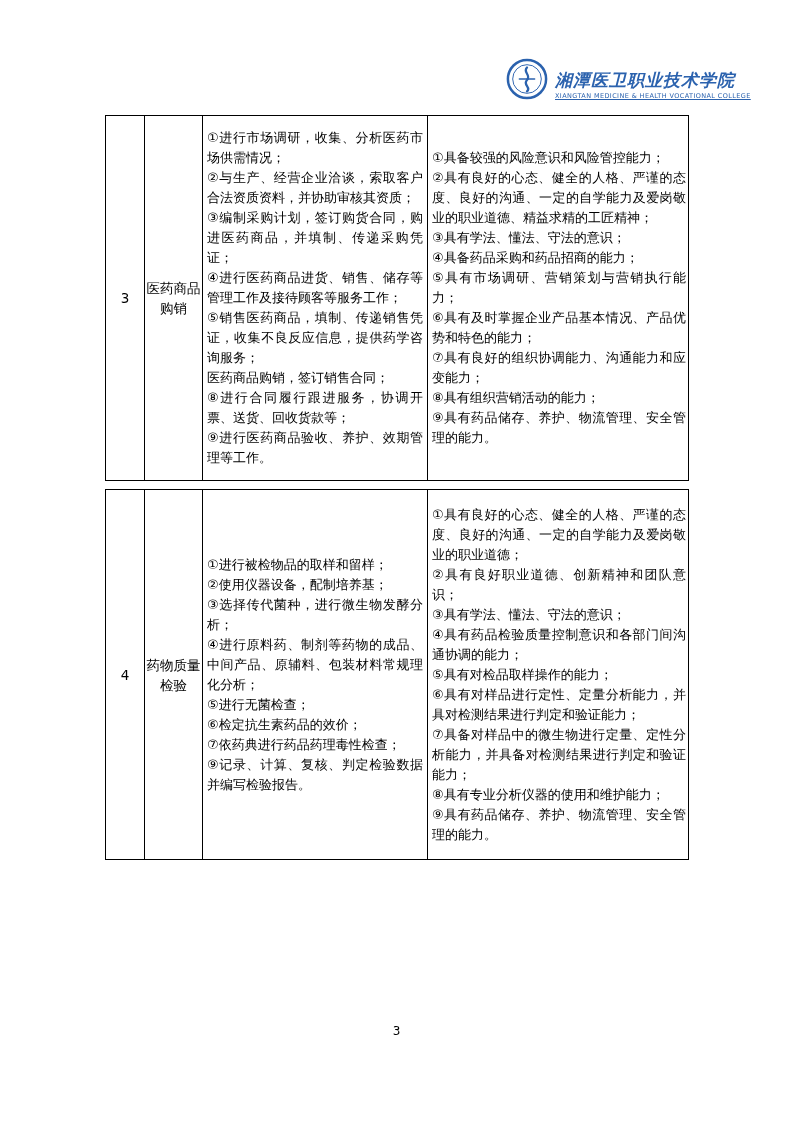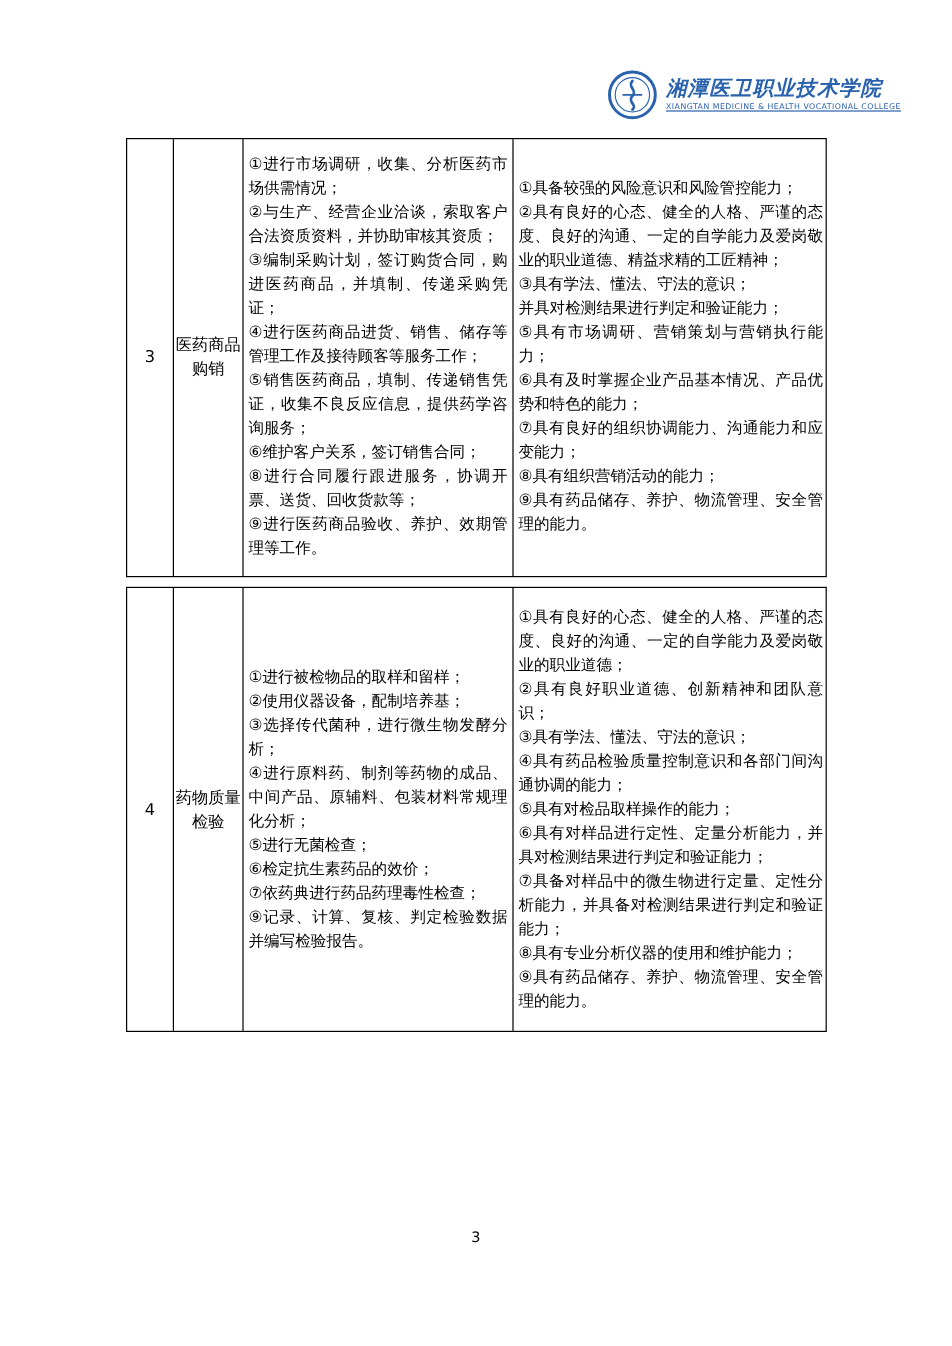--- a/index.html
+++ b/index.html
@@ -7,21 +7,21 @@
   html, body { margin: 0; padding: 0; }
   body {
     width: 793px; height: 1122px;
     background: #ffffff;
     color: #000;
     font-family: "DejaVu Sans", "Liberation Sans", sans-serif;
   }
   .page { position: relative; width: 793px; height: 1122px; overflow: hidden; background: #fff; }
 
   
-  .logo { position: absolute; left: 506px; top: 58px; display: flex; align-items: center; gap: 7px; }
+  .logo { position: absolute; left: 506px; top: 58px; display: flex; align-items: flex-end; gap: 7px; }
   .emblem { width: 42px; height: 42px; flex: 0 0 auto; }
   .logo-text { display: flex; flex-direction: column; }
   .cn-name {
     font-family: "DejaVu Serif", "Liberation Serif", serif;
     font-size: 17px; font-weight: bold; font-style: italic;
     color: var(--brand); letter-spacing: 1px; white-space: nowrap; line-height: 1.1;
   }
   .en-name {
     font-size: 6.5px; color: var(--brand); letter-spacing: 0.4px;
     margin-top: 2px; white-space: nowrap; text-decoration: underline;
@@ -77,29 +77,29 @@
 
   <section class="row-block" id="row3">
     <div class="cell num-cell">3</div>
     <div class="cell job-cell">医药商品购销</div>
     <div class="cell list-cell">
         <div class="item">①进行市场调研，收集、分析医药市场供需情况；</div>
         <div class="item">②与生产、经营企业洽谈，索取客户合法资质资料，并协助审核其资质；</div>
         <div class="item">③编制采购计划，签订购货合同，购进医药商品，并填制、传递采购凭证；</div>
         <div class="item">④进行医药商品进货、销售、储存等管理工作及接待顾客等服务工作；</div>
         <div class="item">⑤销售医药商品，填制、传递销售凭证，收集不良反应信息，提供药学咨询服务；</div>
-        <div class="item">⑥维护客户关系，签订销售合同；</div>
+        <div class="item">医药商品购销，签订销售合同；</div>
         <div class="item">⑧进行合同履行跟进服务，协调开票、送货、回收货款等；</div>
         <div class="item">⑨进行医药商品验收、养护、效期管理等工作。</div>
       </div>
     <div class="cell list-cell">
         <div class="item">①具备较强的风险意识和风险管控能力；</div>
         <div class="item">②具有良好的心态、健全的人格、严谨的态度、良好的沟通、一定的自学能力及爱岗敬业的职业道德、精益求精的工匠精神；</div>
         <div class="item">③具有学法、懂法、守法的意识；</div>
-        <div class="item">并具对检测结果进行判定和验证能力；</div>
+        <div class="item">④具备药品采购和药品招商的能力；</div>
         <div class="item">⑤具有市场调研、营销策划与营销执行能力；</div>
         <div class="item">⑥具有及时掌握企业产品基本情况、产品优势和特色的能力；</div>
         <div class="item">⑦具有良好的组织协调能力、沟通能力和应变能力；</div>
         <div class="item">⑧具有组织营销活动的能力；</div>
         <div class="item">⑨具有药品储存、养护、物流管理、安全管理的能力。</div>
       </div>
   </section>
 
   <section class="row-block" id="row4">
     <div class="cell num-cell">4</div>

